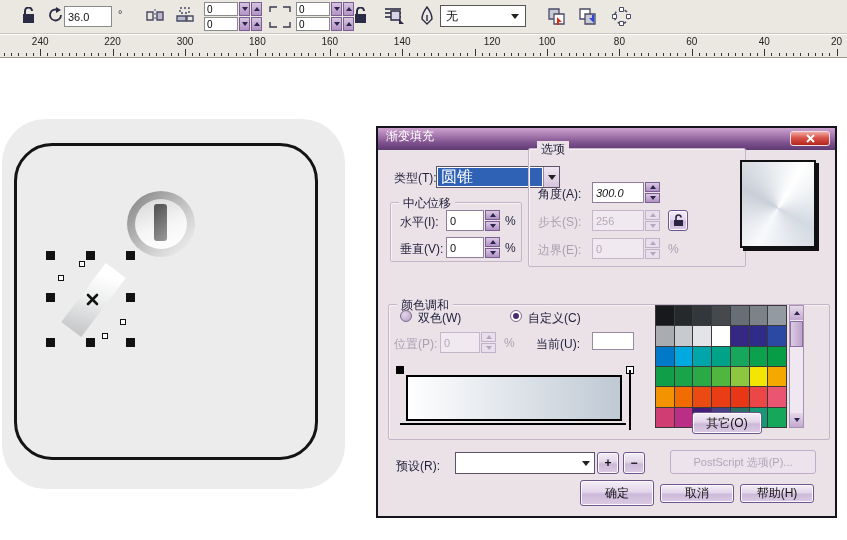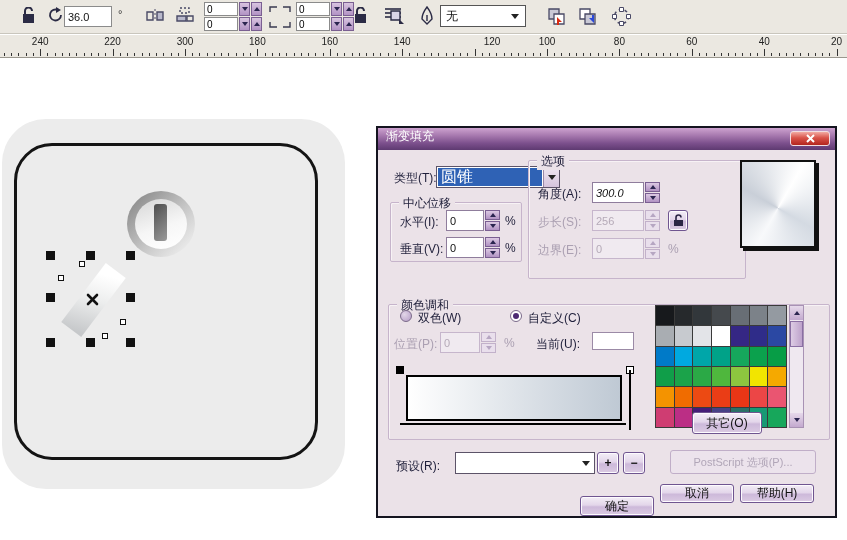--- a/index.html
+++ b/index.html
@@ -389,21 +389,21 @@
   <div class="vspin" style="left:107px;top:109px;height:21px">
       <div class="b">
         <div class="tri-up"></div>
       </div>
       <div class="b">
         <div class="tri-dn"></div>
       </div>
     </div>
   <span class="lbl" style="left:127px;top:113px">%</span>
 
-  <div class="group" style="left:150px;top:32px;width:218px;height:119px">
+  <div class="group" style="left:150px;top:20px;width:218px;height:119px">
     <span class="legend">选项</span>
   </div>
   <span class="lbl" style="left:160px;top:58px">角度(A):</span>
   <input class="dfield" style="left: 214px; top: 54px; width: 52px; height: 21px; font-style: italic;" value="300.0">
   <div class="vspin" style="left:267px;top:54px;height:21px">
       <div class="b">
         <div class="tri-up"></div>
       </div>
       <div class="b">
         <div class="tri-dn"></div>
@@ -534,21 +534,21 @@
   <div class="pbtn" style="left:219px;top:324px;width:22px;height:22px;font-weight:bold">
       <span>+</span>
     </div>
   <div class="pbtn" style="left:245px;top:324px;width:22px;height:22px;font-weight:bold">
       <span>−</span>
     </div>
   <div class="pbtn dis" style="left:292px;top:322px;width:146px;height:24px">
       <span>PostScript 选项(P)...</span>
     </div>
 
-  <div class="pbtn" style="left:202px;top:368px;width:74px;height:20px">
+  <div class="pbtn" style="left:202px;top:352px;width:74px;height:26px">
       <span>确定</span>
     </div>
   <div class="pbtn" style="left:282px;top:356px;width:74px;height:19px">
       <span>取消</span>
     </div>
   <div class="pbtn" style="left:362px;top:356px;width:74px;height:19px">
       <span>帮助(H)</span>
     </div>
 </div>
 

